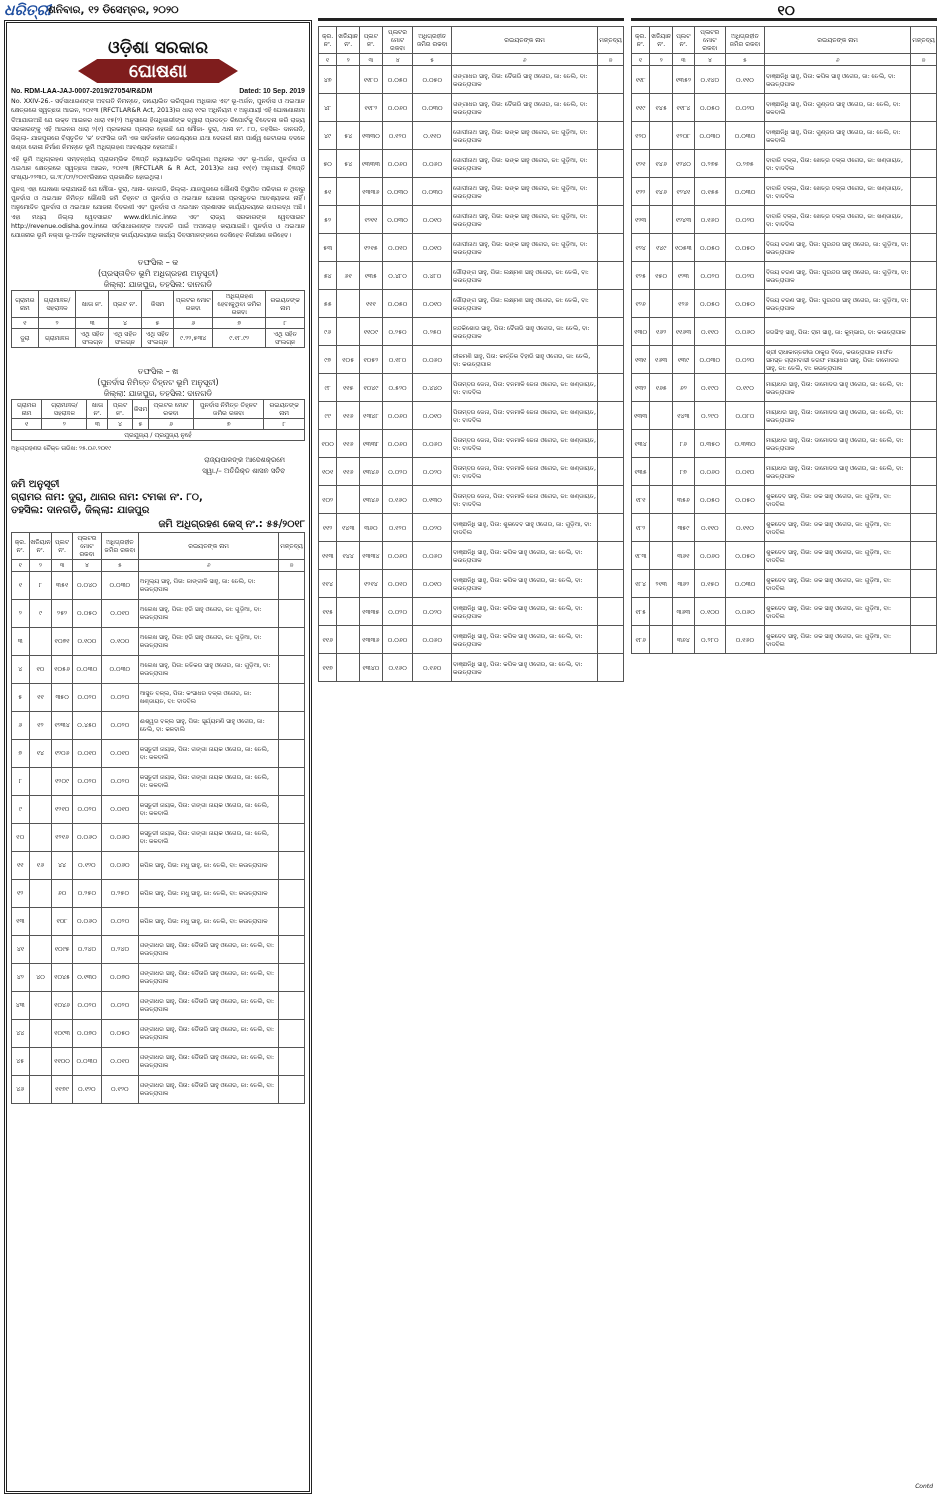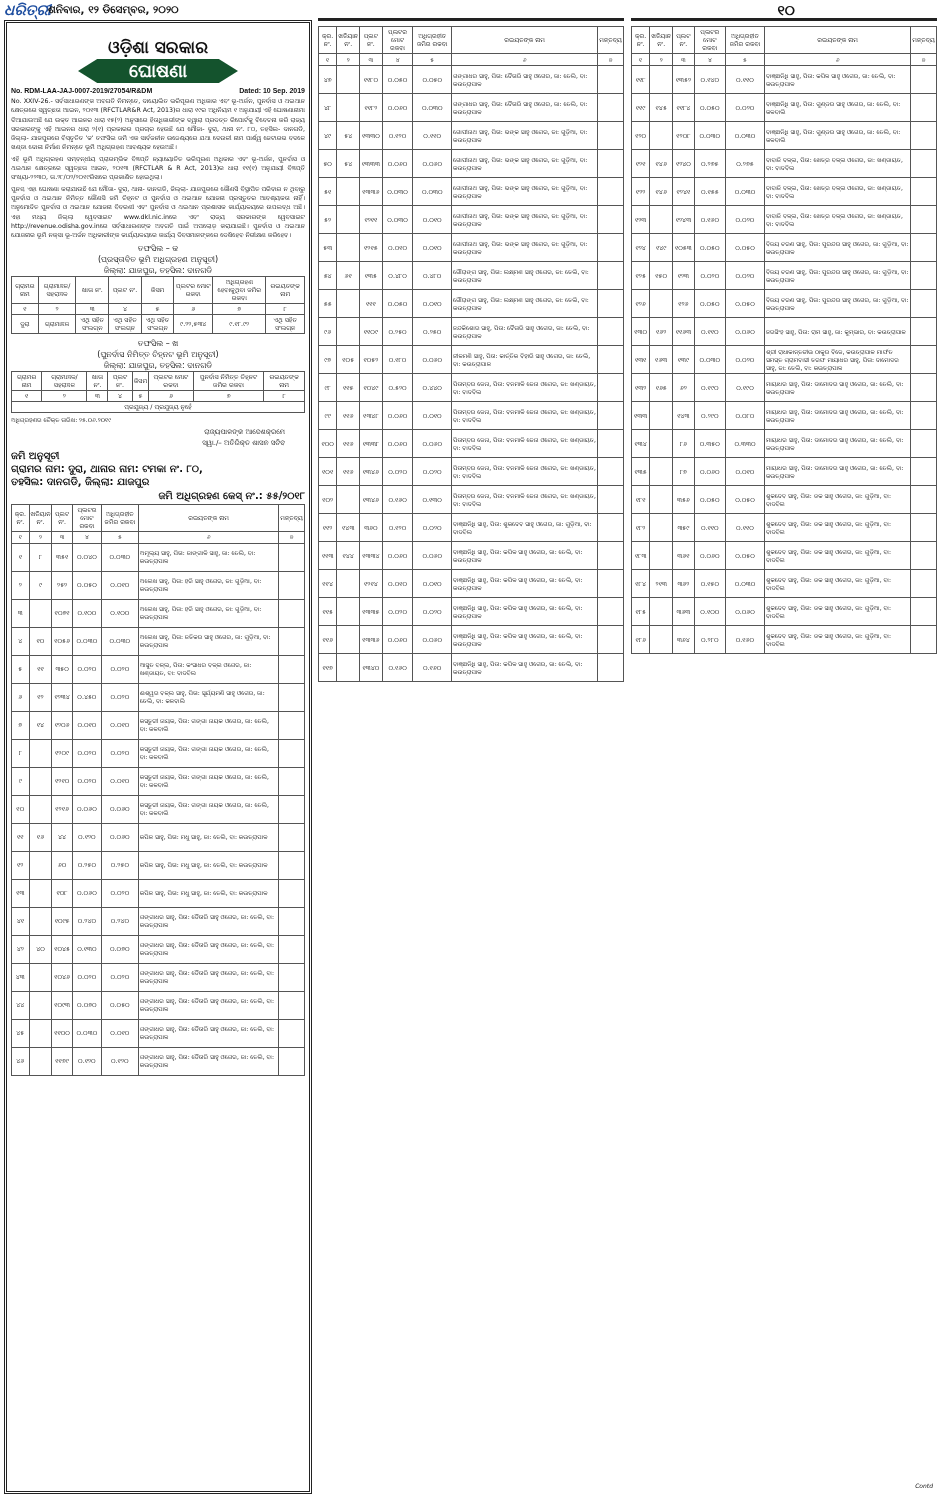--- a/index.html
+++ b/index.html
@@ -7,24 +7,24 @@
   .masthead{position:absolute;left:0;top:0;width:809px;height:20px;}
   .logo{position:absolute;left:4px;top:1px;font-size:15px;font-weight:bold;font-style:italic;color:#1f4fa0;}
   .dateline{position:absolute;left:48px;top:3px;font-size:10.5px;font-weight:bold;}
   .pageno{position:absolute;right:14px;top:2px;font-size:14px;font-weight:bold;}
   .col{position:absolute;top:20px;}
   .col1{left:4px;width:308px;top:20px;height:1474px;border:3px double #222;box-sizing:border-box;padding:12px 4px;}
   .col2{left:318px;width:306px;top:18px;border-top:3px solid #222;padding-top:5px;}
   .col3{left:631px;width:306px;top:18px;border-top:3px solid #222;padding-top:5px;}
   .gov{text-align:center;font-size:17px;font-weight:bold;margin-top:2px;}
   .dept{text-align:center;font-size:26px;font-weight:bold;letter-spacing:1px;line-height:30px;}
-  .banner{margin:2px auto 4px;width:160px;height:24px;background:#14532d;color:#fff;font-size:18px;font-weight:bold;text-align:center;line-height:24px;clip-path:polygon(12% 0,88% 0,100% 50%,88% 100%,12% 100%,0 50%);}
+  .banner{margin:2px auto 4px;width:160px;height:24px;background:#7f1d1d;color:#fff;font-size:18px;font-weight:bold;text-align:center;line-height:24px;clip-path:polygon(12% 0,88% 0,100% 50%,88% 100%,12% 100%,0 50%);}
   .refrow{display:flex;justify-content:space-between;font-size:7px;font-weight:bold;font-family:"Liberation Sans",sans-serif;}
   .para{font-size:6.3px;line-height:9.3px;text-align:justify;margin:2px 0;}
-  .sched-title{text-align:center;font-size:8px;line-height:11px;margin-top:4px;}
+  .sched-title{text-align:center;font-size:8px;line-height:11px;margin-top:18px;}
   table{border-collapse:collapse;width:100%;}
   td,th{border:1px solid #555;font-size:6.3px;text-align:center;padding:1px 1px;font-weight:normal;}
   .small{font-size:6px;}
   .sign{text-align:right;font-size:7px;line-height:11px;padding-right:20px;}
   .list-title{font-size:10px;line-height:13px;font-weight:bold;}
   .case{font-size:10px;font-weight:bold;margin:2px 0;text-align:right;}
   .land td{height:25px;}
   .land td.owner{text-align:left;font-size:6px;line-height:8px;width:48%;}
   .land td.n{width:6%;}
   .land th{font-size:6.2px;height:22px;}

